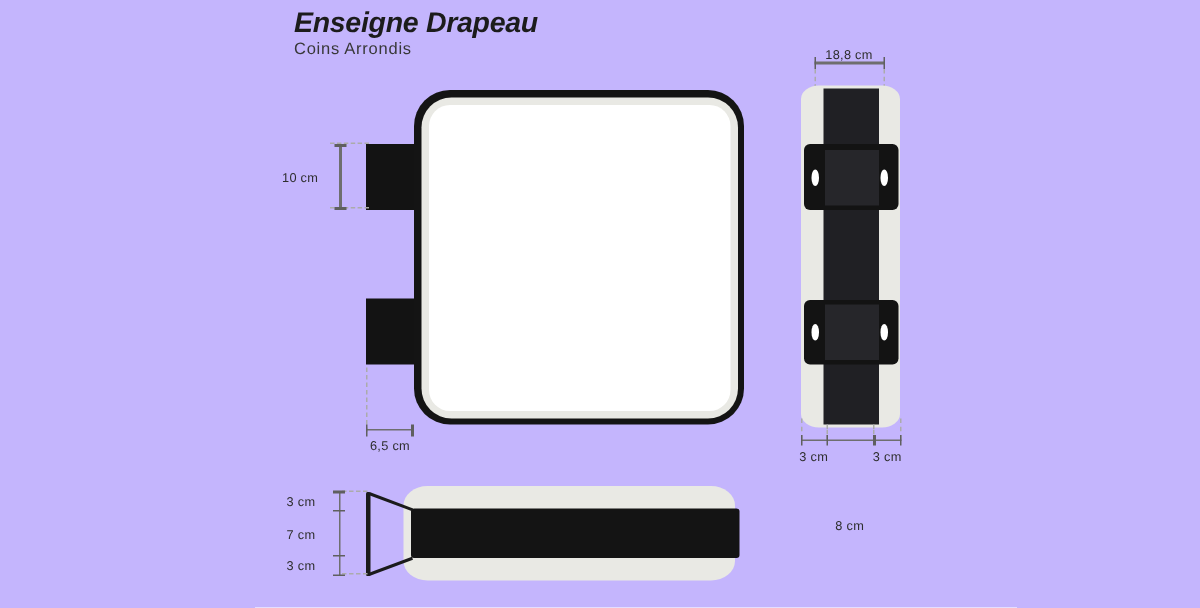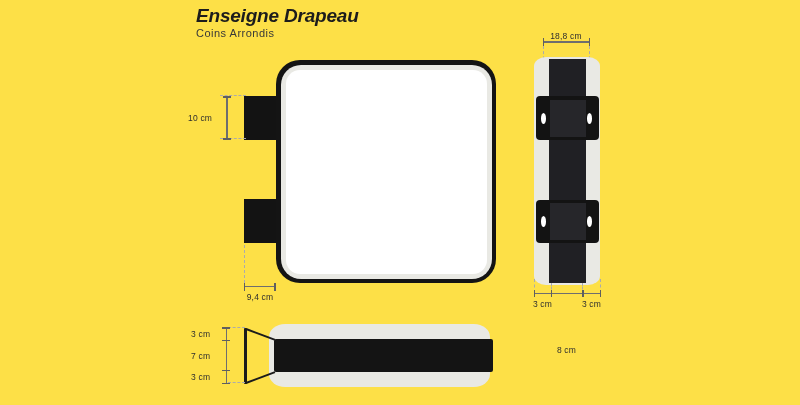--- a/index.html
+++ b/index.html
@@ -1,17 +1,17 @@
 <!DOCTYPE html>
 <html><head>
 <meta charset="utf-8">
 <style>
   html,body{margin:0;padding:0;background:#fff;}
   #canvas{
-    position:relative;width:800px;height:405px;background:#fde047;overflow:hidden;
+    position:relative;width:800px;height:405px;background:#c4b5fd;overflow:hidden;
     font-family:"Liberation Sans", sans-serif;
   }
   .abs{position:absolute;}
   
   .title{font-size:19px;font-weight:bold;font-style:italic;color:#1c1c1c;letter-spacing:-0.2px;}
   .subtitle{font-size:11px;color:#383838;letter-spacing:0.5px;}
   
   .dimtext{font-size:8.5px;color:#2e2e2e;letter-spacing:0.2px;white-space:nowrap;line-height:10px;}
   .t-right{text-align:left;}
   .t-center{text-align:center;}
@@ -54,21 +54,21 @@
       <div class="abs serif" style="left:222.5px;top:96.3px;width:8px;height:1.4px;"></div>
       <div class="abs serif" style="left:222.5px;top:138.3px;width:8px;height:1.4px;"></div>
       <div class="abs dimtext t-right" style="left:188px;top:113px;width:34px;">10 cm</div>
     </div>
 
     <div class="abs" style="inset:0;">
       <div class="abs dash-v" style="left:243.6px;top:245px;height:43px;"></div>
       <div class="abs hline" style="left:244.3px;top:286px;width:31px;height:1.4px;"></div>
       <div class="abs serif" style="left:244px;top:283px;width:1.4px;height:7.5px;"></div>
       <div class="abs serif" style="left:274.2px;top:283px;width:1.4px;height:7.5px;"></div>
-      <div class="abs dimtext t-center" style="left:237px;top:291.5px;width:46px;">9,4 cm</div>
+      <div class="abs dimtext t-center" style="left:237px;top:291.5px;width:46px;">6,5 cm</div>
     </div>
   </div>
 
   <div class="abs" style="inset:0;">
 
     <div class="abs dimtext t-center" style="left:536px;top:30.5px;width:60px;">18,8 cm</div>
     <div class="abs hline" style="left:543px;top:41.3px;width:46.6px;height:1.4px;"></div>
     <div class="abs serif" style="left:542.5px;top:38px;width:1.4px;height:8px;"></div>
     <div class="abs serif" style="left:588.9px;top:38px;width:1.4px;height:8px;"></div>
     <div class="abs dash-v" style="left:542.6px;top:46px;height:49px;"></div>

